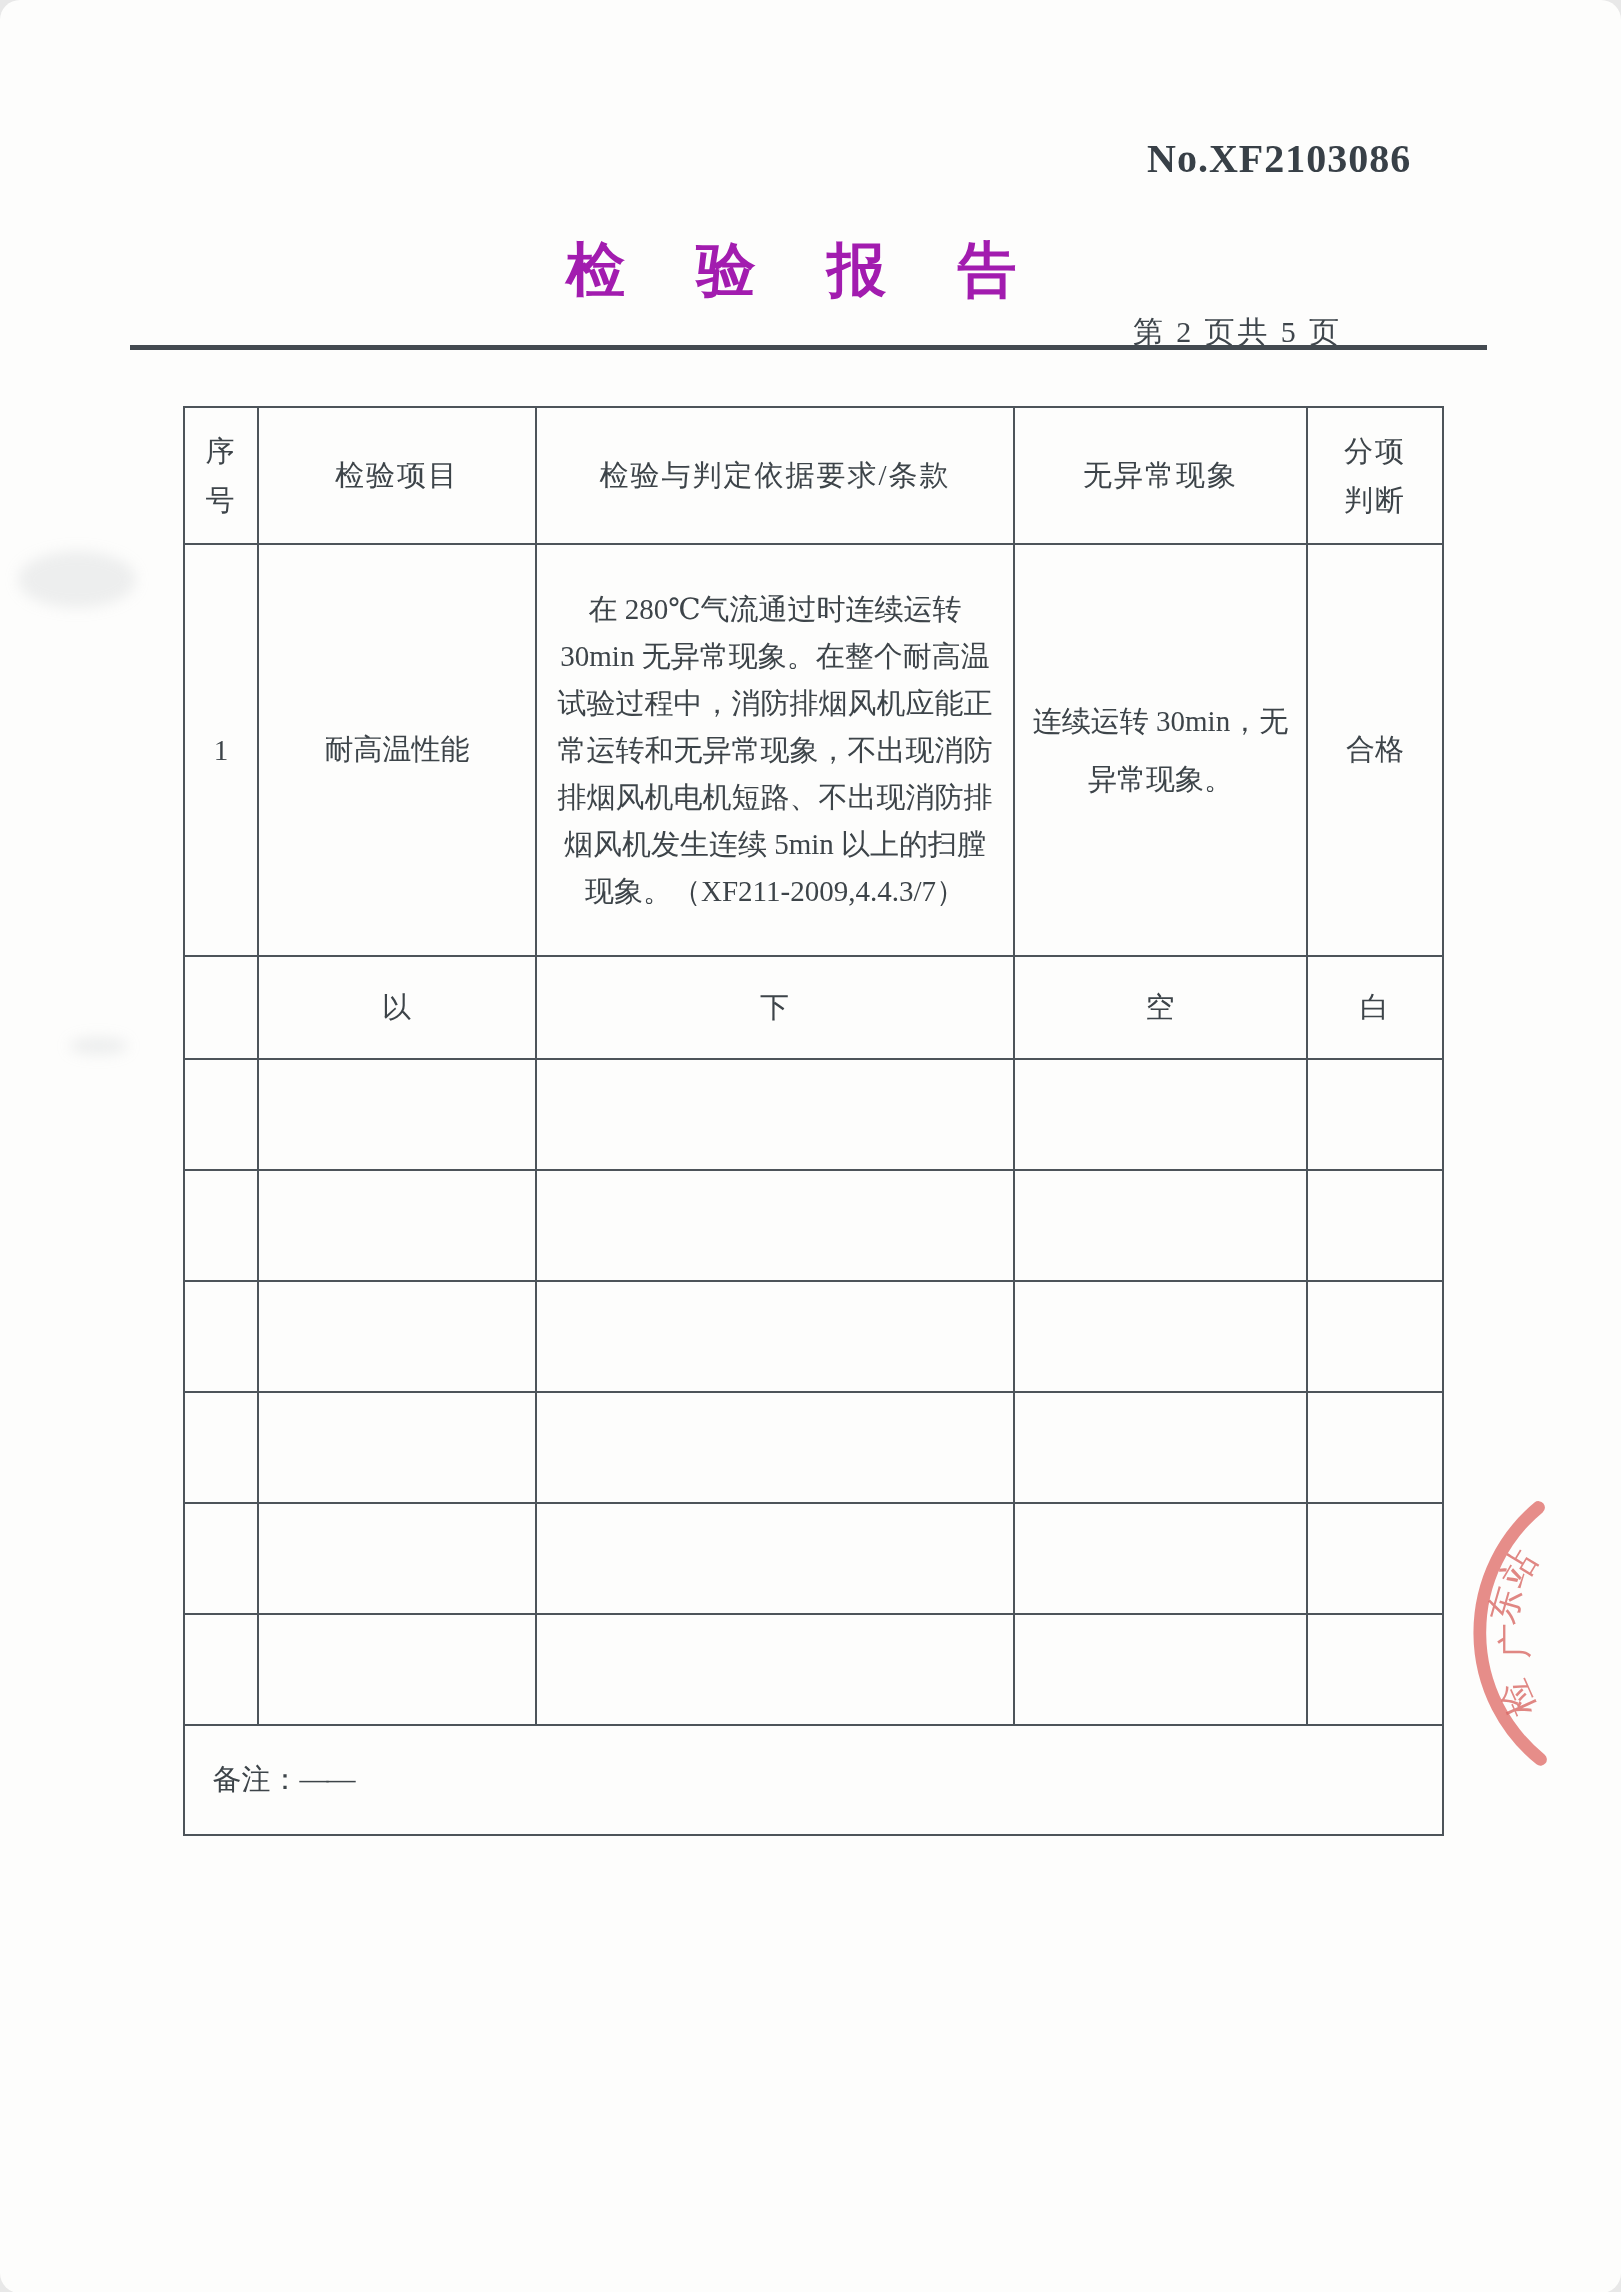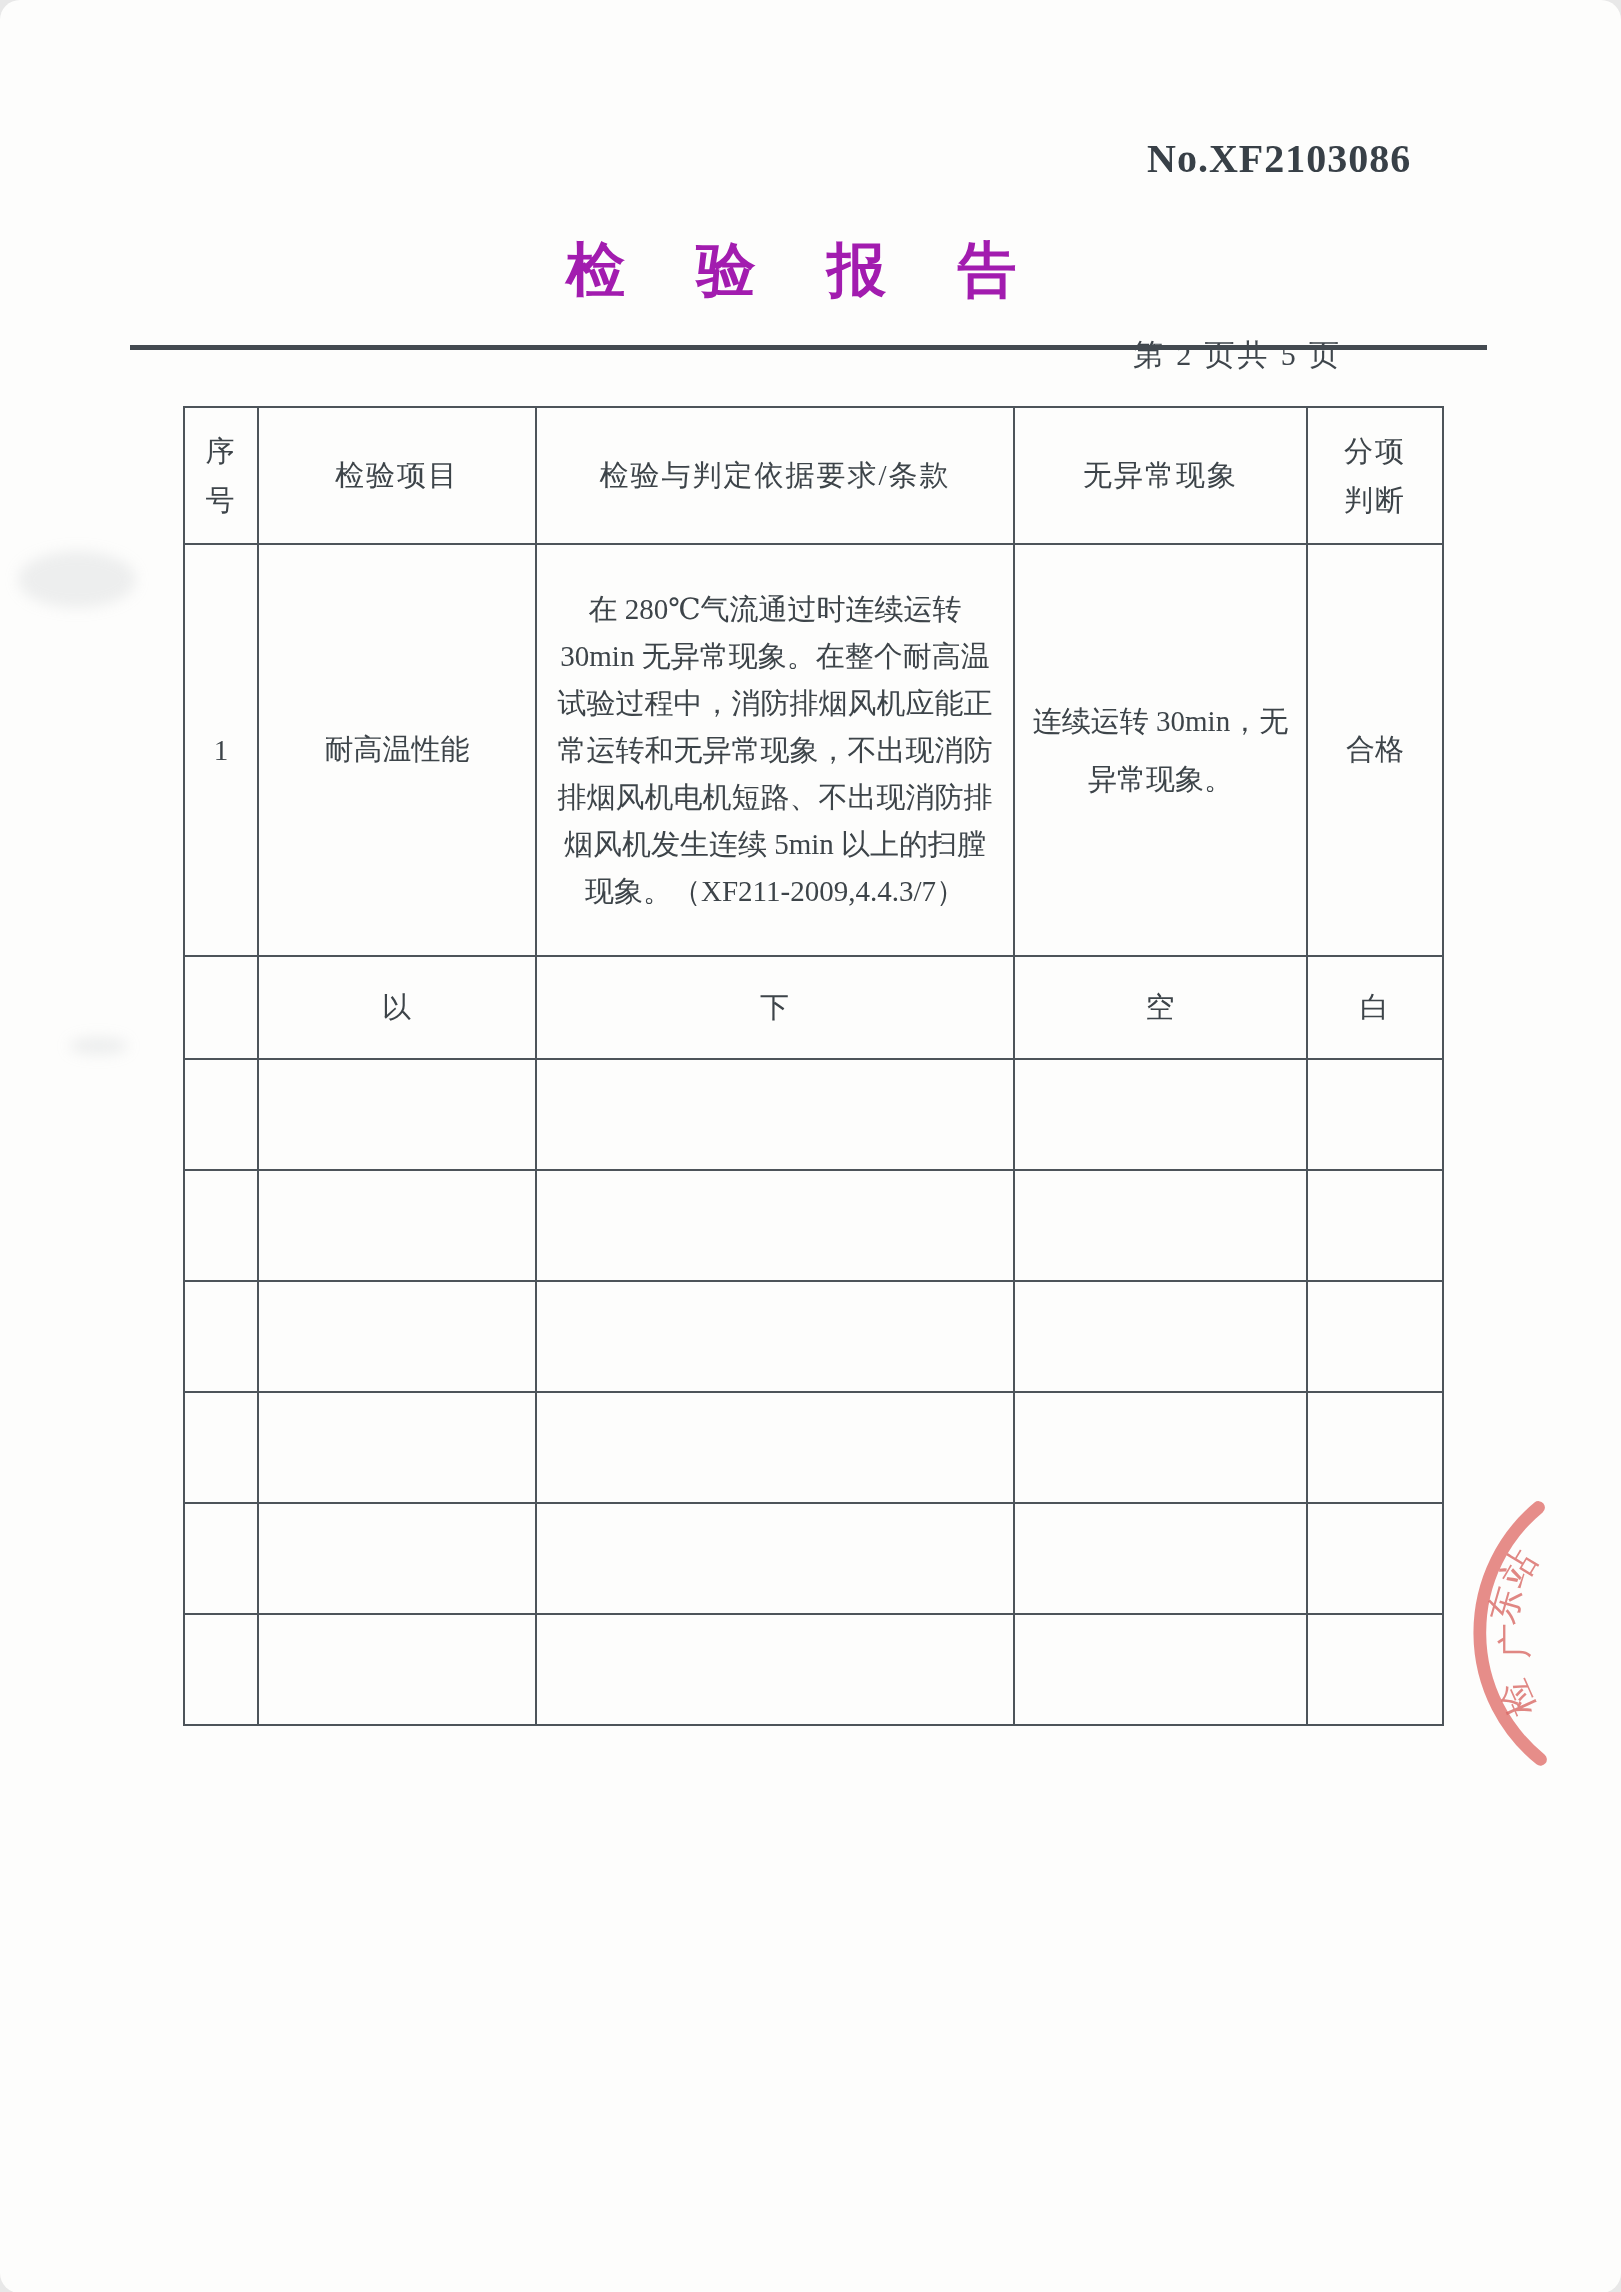--- a/index.html
+++ b/index.html
@@ -36,21 +36,20 @@
     white-space: nowrap;
     color: #a21caf;
   }
   .page-info {
     position: absolute;
     left: 1133px;
     top: 312px;
     font-size: 30px;
     letter-spacing: 2.9px;
     color: #3f464c;
-    margin-top: 23px;
   }
   .head-rule {
     position: absolute;
     left: 130px;
     top: 345px;
     width: 1357px;
     height: 4.9px;
     background: #434a50;
   }
   table.report-table {
@@ -203,20 +202,25 @@
           <td></td>
           <td></td>
     </tr>
     <tr class="empty-row">
       <td></td>
           <td></td>
           <td></td>
           <td></td>
           <td></td>
     </tr>
+    <tr class="remarks-row">
+      <td colspan="5">
+        <span>备注：</span><span class="remarks-dash">——</span>
+      </td>
+    </tr>
   </tbody>
     </table>
 
   <svg class="stamp" viewBox="0 0 164 300" xmlns="http://www.w3.org/2000/svg">
     <path d="M 80 26 A 166 166 0 0 0 82 283" fill="none" stroke="#dd6763" stroke-width="13" stroke-linecap="round" opacity="0.75"></path>
     <g fill="#d96a66" opacity="0.8" font-size="36" text-anchor="middle" style="font-family:'Liberation Serif','DejaVu Serif',serif;">
       <text transform="translate(70,94) rotate(-59)">站</text>
       <text transform="translate(58,129) rotate(-74)">东</text>
       <text transform="translate(68,162) rotate(-90)">广</text>
       <text transform="translate(70,216) rotate(-114)">检</text>

